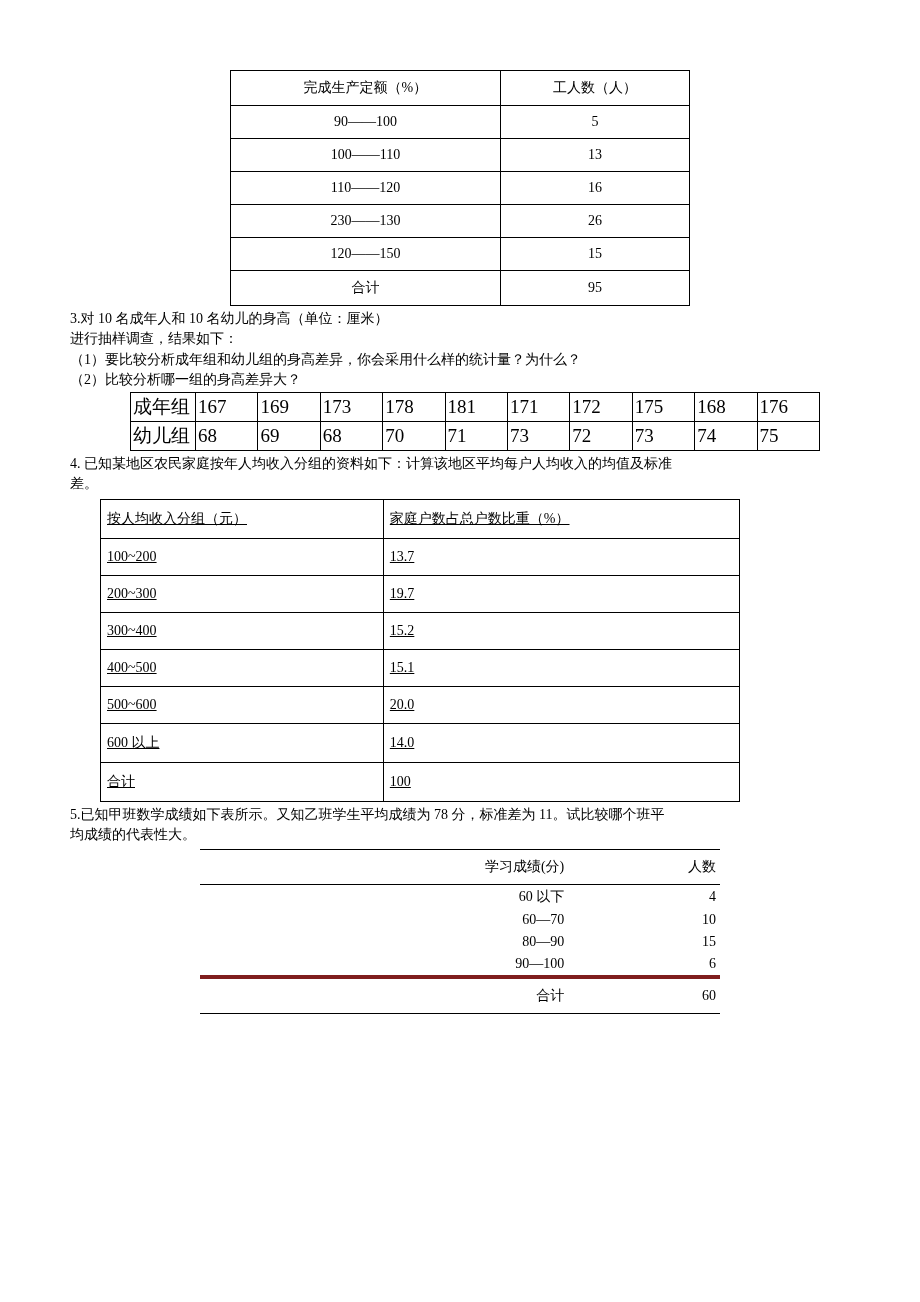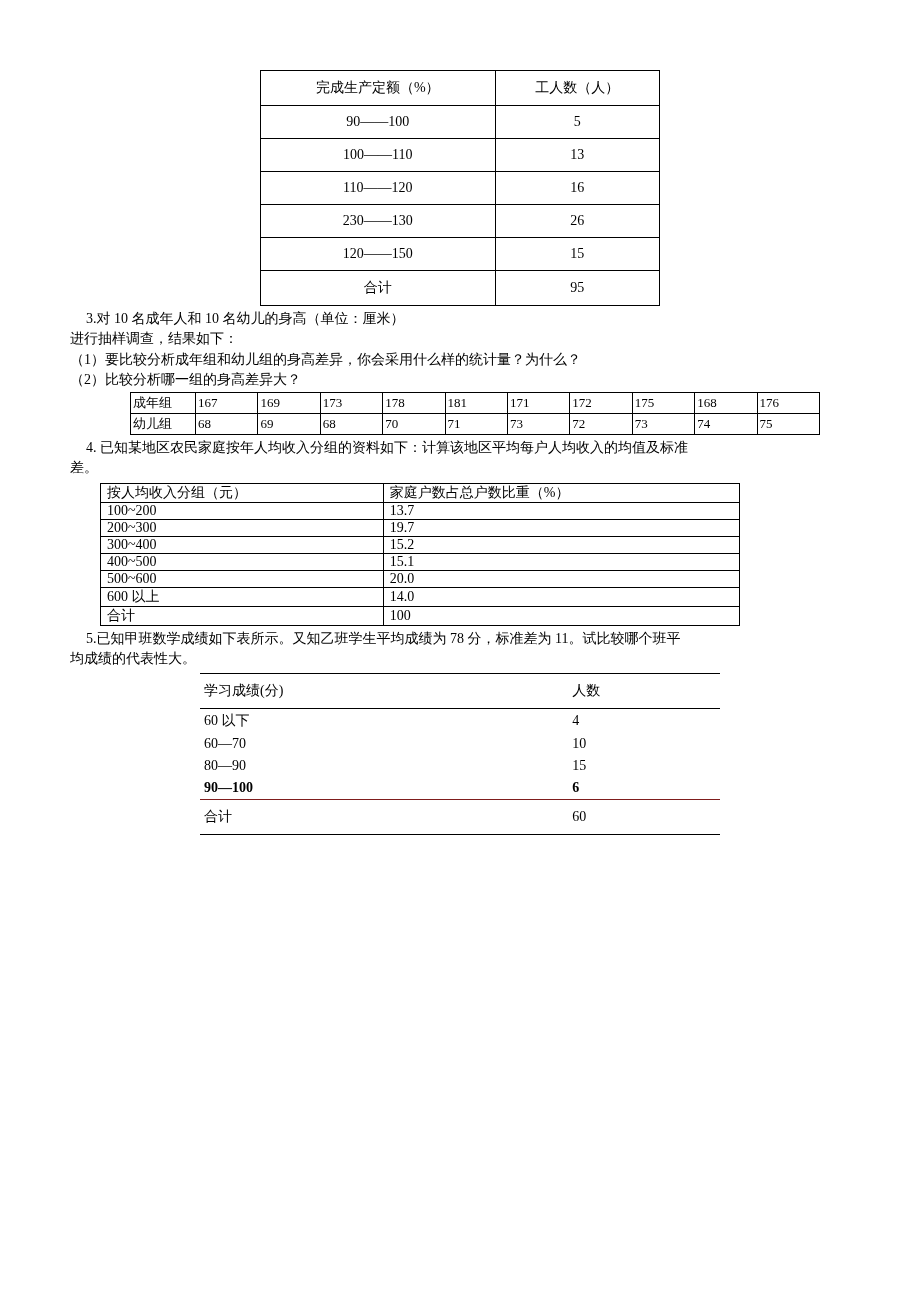--- a/index.html
+++ b/index.html
@@ -11,79 +11,79 @@
     background: #fff;
     width: 920px;
   }
   .page {
     padding: 70px 70px 40px 70px;
   }
   
   table.t1 {
     border-collapse: collapse;
     margin: 0 auto;
-    width: 400px;
+    width: 460px;
   }
   table.t1 th, table.t1 td {
     border: 1.5px solid #000;
     padding: 8px 4px;
     text-align: center;
     font-weight: normal;
   }
   
   table.t3 {
     border-collapse: collapse;
     margin: 2px 0 2px 60px;
     width: 690px;
   }
   table.t3 td {
     border: 1px solid #000;
     padding: 1px 2px;
     text-align: left;
-    font-size: 13px;
+    font-size: 19px;
   }
   table.t3 td.lbl { width: 60px; }
   
   table.t4 {
     border-collapse: collapse;
     margin: 4px 0 2px 30px;
     width: 640px;
   }
   table.t4 td {
     border: 1px solid #000;
-    padding: 0 6px;
+    padding: 10px 6px;
     text-align: left;
     font-weight: normal;
+    text-decoration: underline;
   }
   
   table.t5 {
     border-collapse: collapse;
     margin: 4px auto 0 auto;
     width: 520px;
   }
   table.t5 th, table.t5 td {
     padding: 3px 4px;
-    text-align: left;
+    text-align: right;
     font-weight: normal;
   }
   table.t5 thead tr th {
     border-top: 1.5px solid #000;
     border-bottom: 1px solid #000;
     padding: 8px 4px;
   }
   table.t5 tbody tr:last-child td {
-    border-bottom: 1px solid #7f1d1d;
-    font-weight: bold;
+    border-bottom: 4px solid #7f1d1d;
   }
   table.t5 tfoot td {
     border-bottom: 1.5px solid #000;
     padding: 8px 4px;
   }
   .text-line { margin: 0; line-height: 1.45; }
-  .sp-top { margin-top: 3px; margin-left: 16px; }
+  .sp-top { margin-top: 3px; }
 </style>
 </head>
 <body>
 
 <div class="page">
 
   <table class="t1">
     <thead>
       <tr>
         <th>完成生产定额（%）</th>

